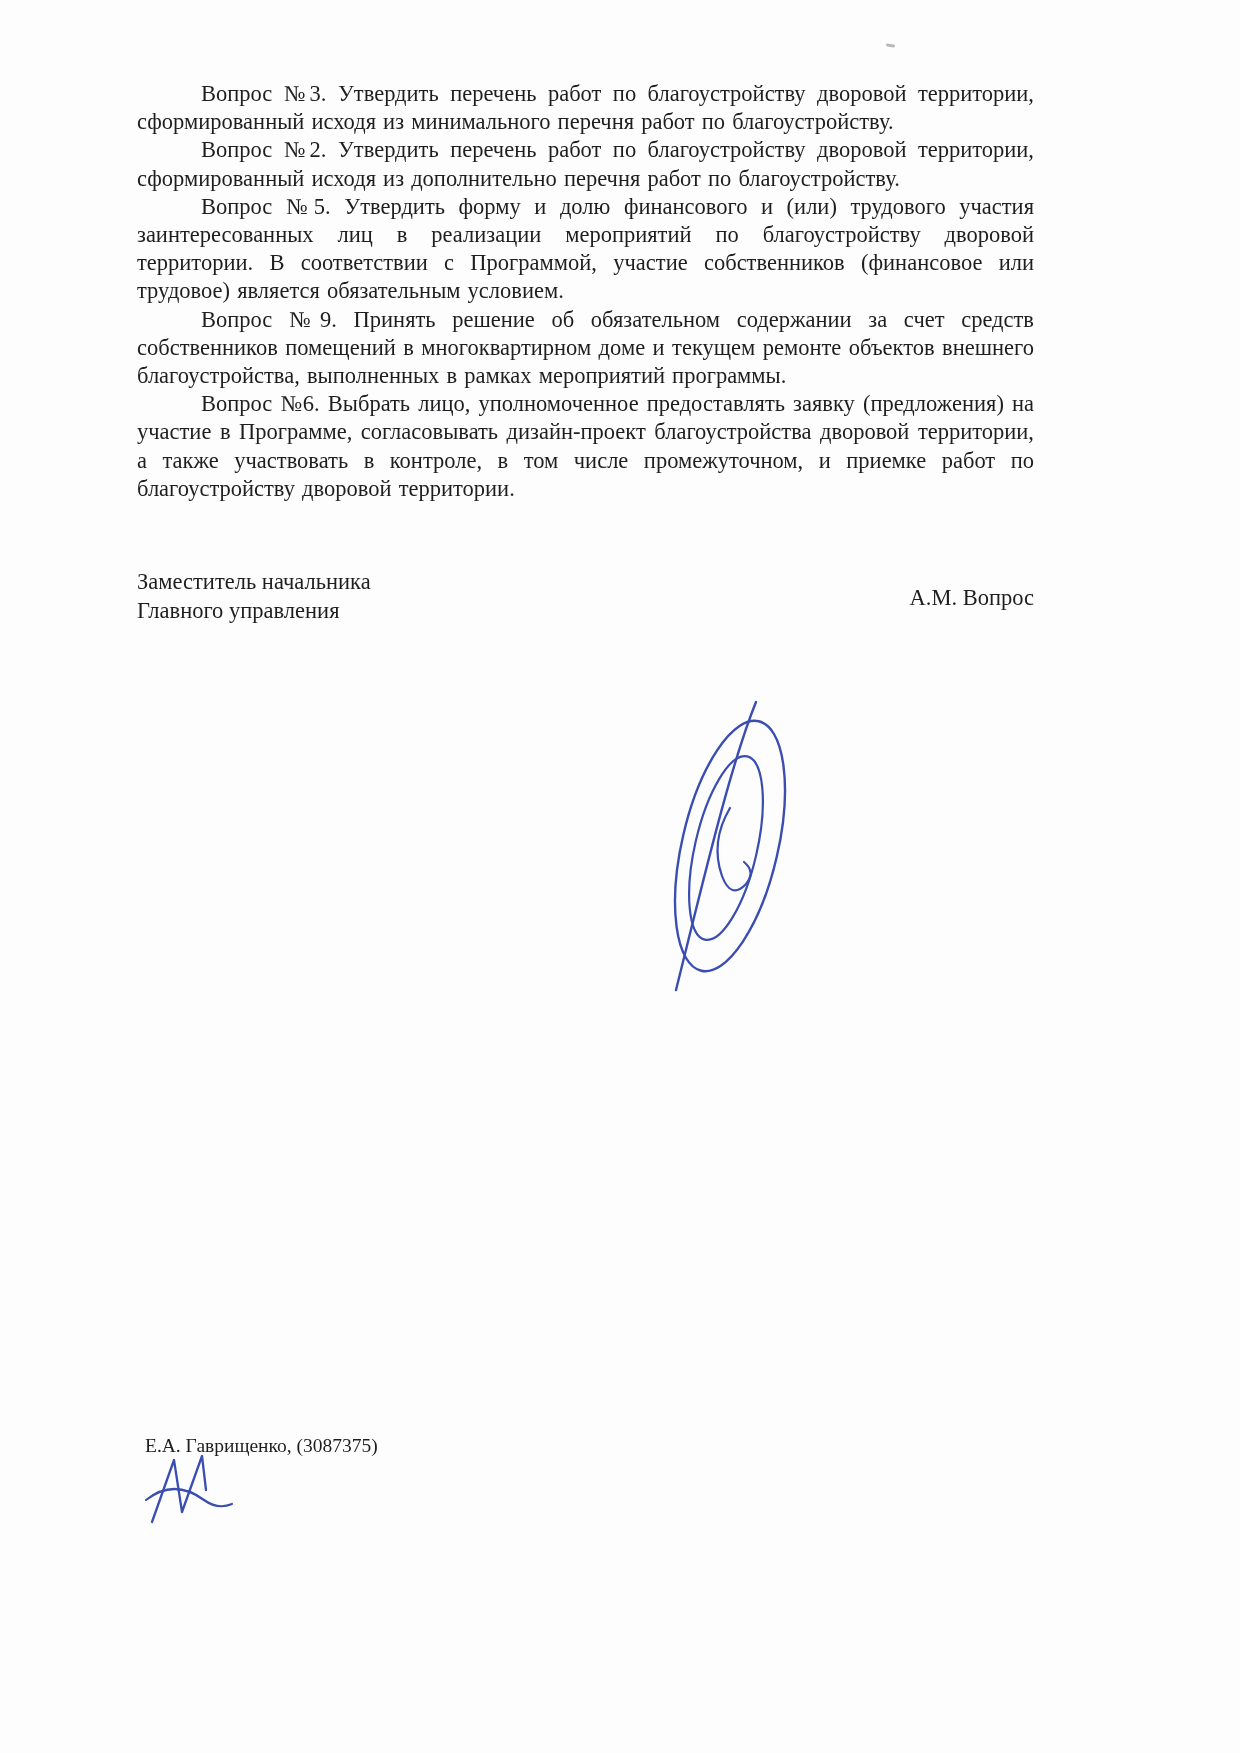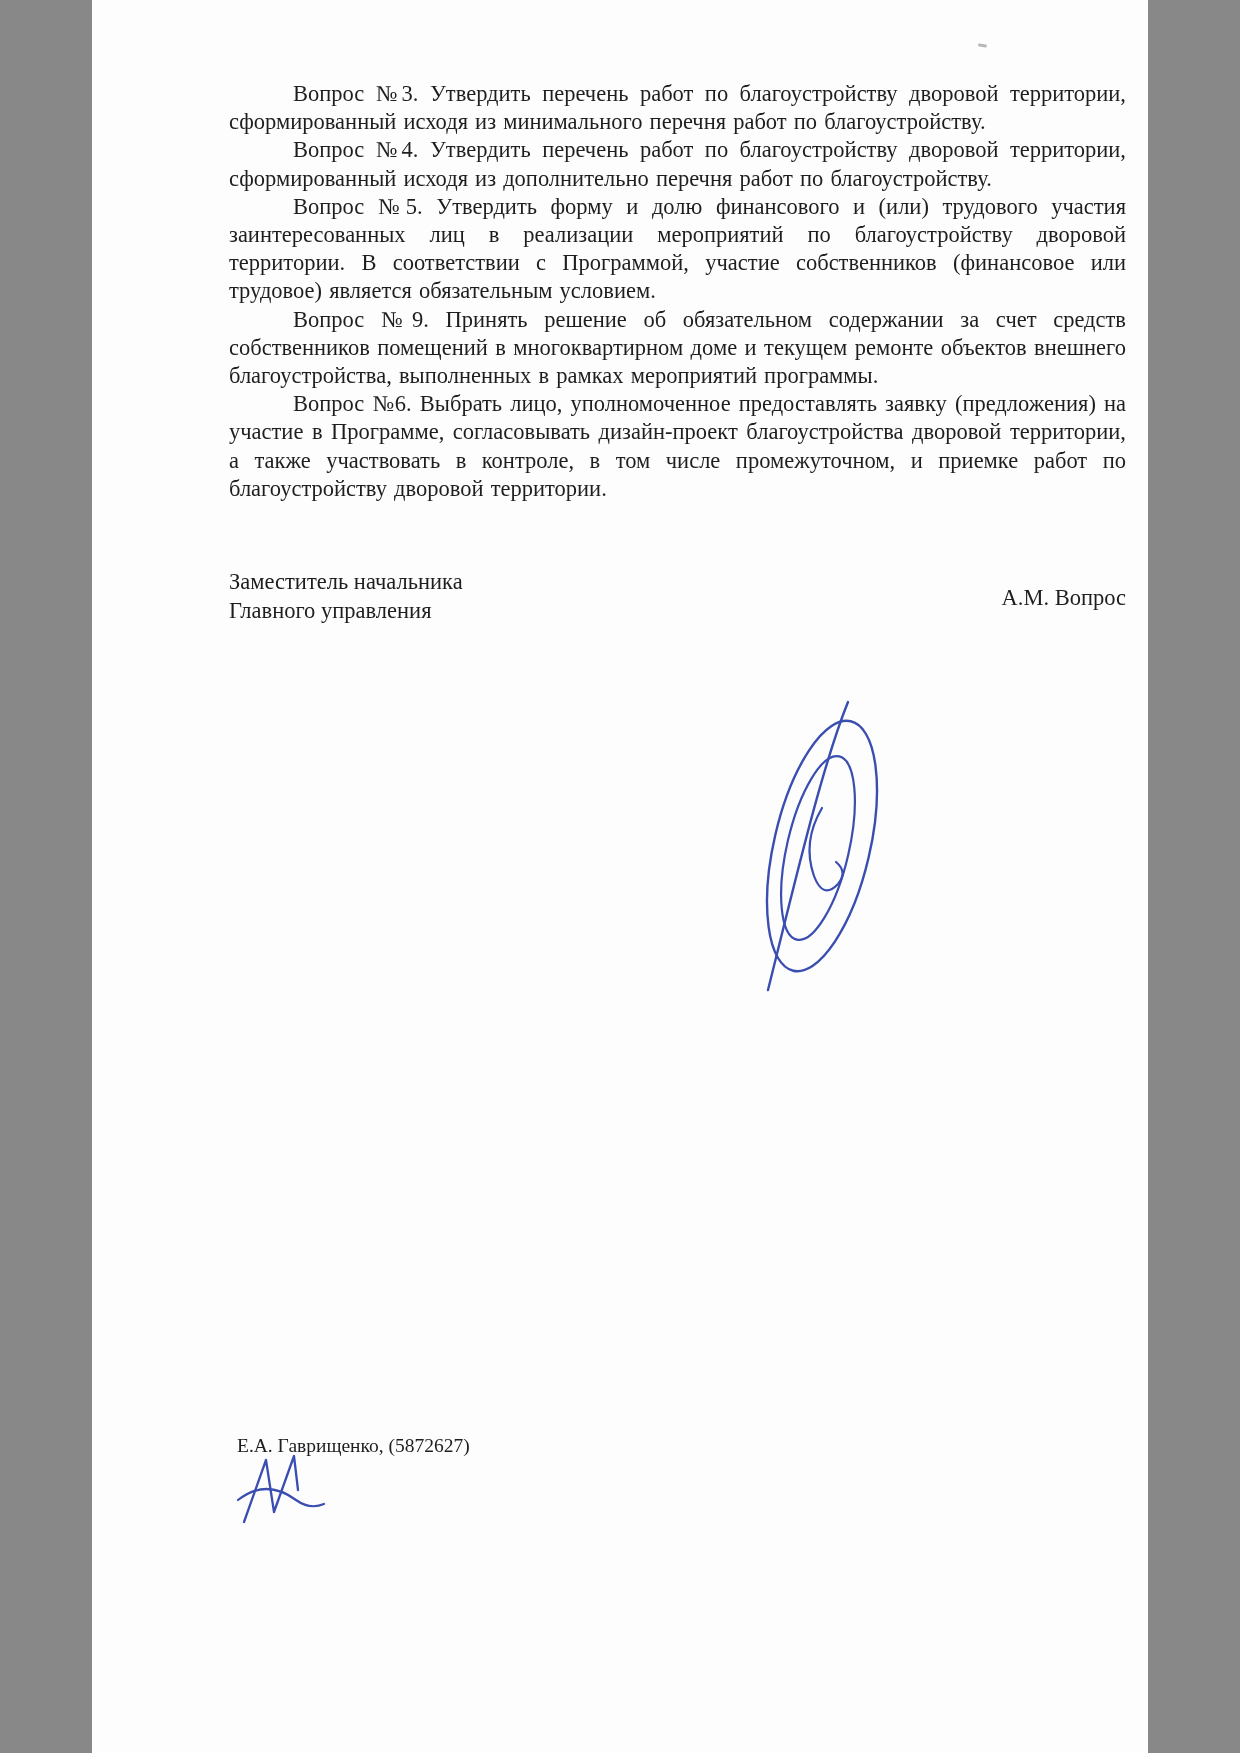--- a/index.html
+++ b/index.html
@@ -2,21 +2,21 @@
 <html><head>
 <meta charset="utf-8">
 <style>
   html, body {
     margin: 0;
     padding: 0;
     background: #888;
   }
   .page {
     position: relative;
-    width: 1056px;
+    width: 1240px;
     height: 1753px;
     margin: 0 auto;
     background: #fdfdfd;
     font-family: "Liberation Serif", "DejaVu Serif", serif;
     color: #1e1e20;
     overflow: hidden;
   }
   .content {
     position: absolute;
     left: 137px;
@@ -84,39 +84,39 @@
 </style>
 </head>
 <body>
 
 <div class="page">
 
   <div class="scan-artifact"></div>
 
   <div class="content">
     <p class="doc-paragraph">Вопрос №3. Утвердить перечень работ по благоустройству дворовой территории, сформированный исходя из минимального перечня работ по благоустройству.</p>
-    <p class="doc-paragraph">Вопрос №4. Утвердить перечень работ по благоустройству дворовой территории, сформированный исходя из дополнительно перечня работ по благоустройству.</p>
+    <p class="doc-paragraph">Вопрос №2. Утвердить перечень работ по благоустройству дворовой территории, сформированный исходя из дополнительно перечня работ по благоустройству.</p>
     <p class="doc-paragraph">Вопрос №5. Утвердить форму и долю финансового и (или) трудового участия заинтересованных лиц в реализации мероприятий по благоустройству дворовой территории. В соответствии с Программой, участие собственников (финансовое или трудовое) является обязательным условием.</p>
     <p class="doc-paragraph">Вопрос №9. Принять решение об обязательном содержании за счет средств собственников помещений в многоквартирном доме и текущем ремонте объектов внешнего благоустройства, выполненных в рамках мероприятий программы.</p>
     <p class="doc-paragraph">Вопрос №6. Выбрать лицо, уполномоченное предоставлять заявку (предложения) на участие в Программе, согласовывать дизайн-проект благоустройства дворовой территории, а также участвовать в контроле, в том числе промежуточном, и приемке работ по благоустройству дворовой территории.</p>
 
     <div class="signature-row">
       <div class="signer-position">Заместитель начальника
 Главного управления</div>
       <div class="signer-name">А.М. Вопрос</div>
     </div>
   </div>
 
   <svg class="main-signature" viewBox="0 0 155 300">
     <ellipse cx="78" cy="150" rx="48" ry="128" stroke-width="2.4" transform="rotate(13 78 150)" stroke="#3a4db1"></ellipse>
     <ellipse cx="74" cy="152" rx="31" ry="94" stroke-width="2.2" transform="rotate(13 74 152)" stroke="#3a4db1"></ellipse>
     <path stroke-width="2.2" d="M 78 112 q -20 34 -8 68 q 9 24 24 8 q 10 -12 -2 -22" stroke="#3a4db1"></path>
     <path stroke-width="2.4" d="M 104 6 C 78 70, 50 190, 24 294" stroke="#3a4db1"></path>
   </svg>
 
-  <div class="footer-executor">Е.А. Гаврищенко, (5872627)</div>
+  <div class="footer-executor">Е.А. Гаврищенко, (3087375)</div>
 
   <svg class="initials-signature" viewBox="0 0 110 82">
     <path stroke-width="2.3" d="M 12 74 L 34 12 L 42 64 L 62 8 L 66 42" stroke="#3a4db1"></path>
     <path stroke-width="2.2" d="M 6 52 q 28 -22 58 0 q 14 10 28 4" stroke="#3a4db1"></path>
   </svg>
 
 </div>
 
 </body></html>

